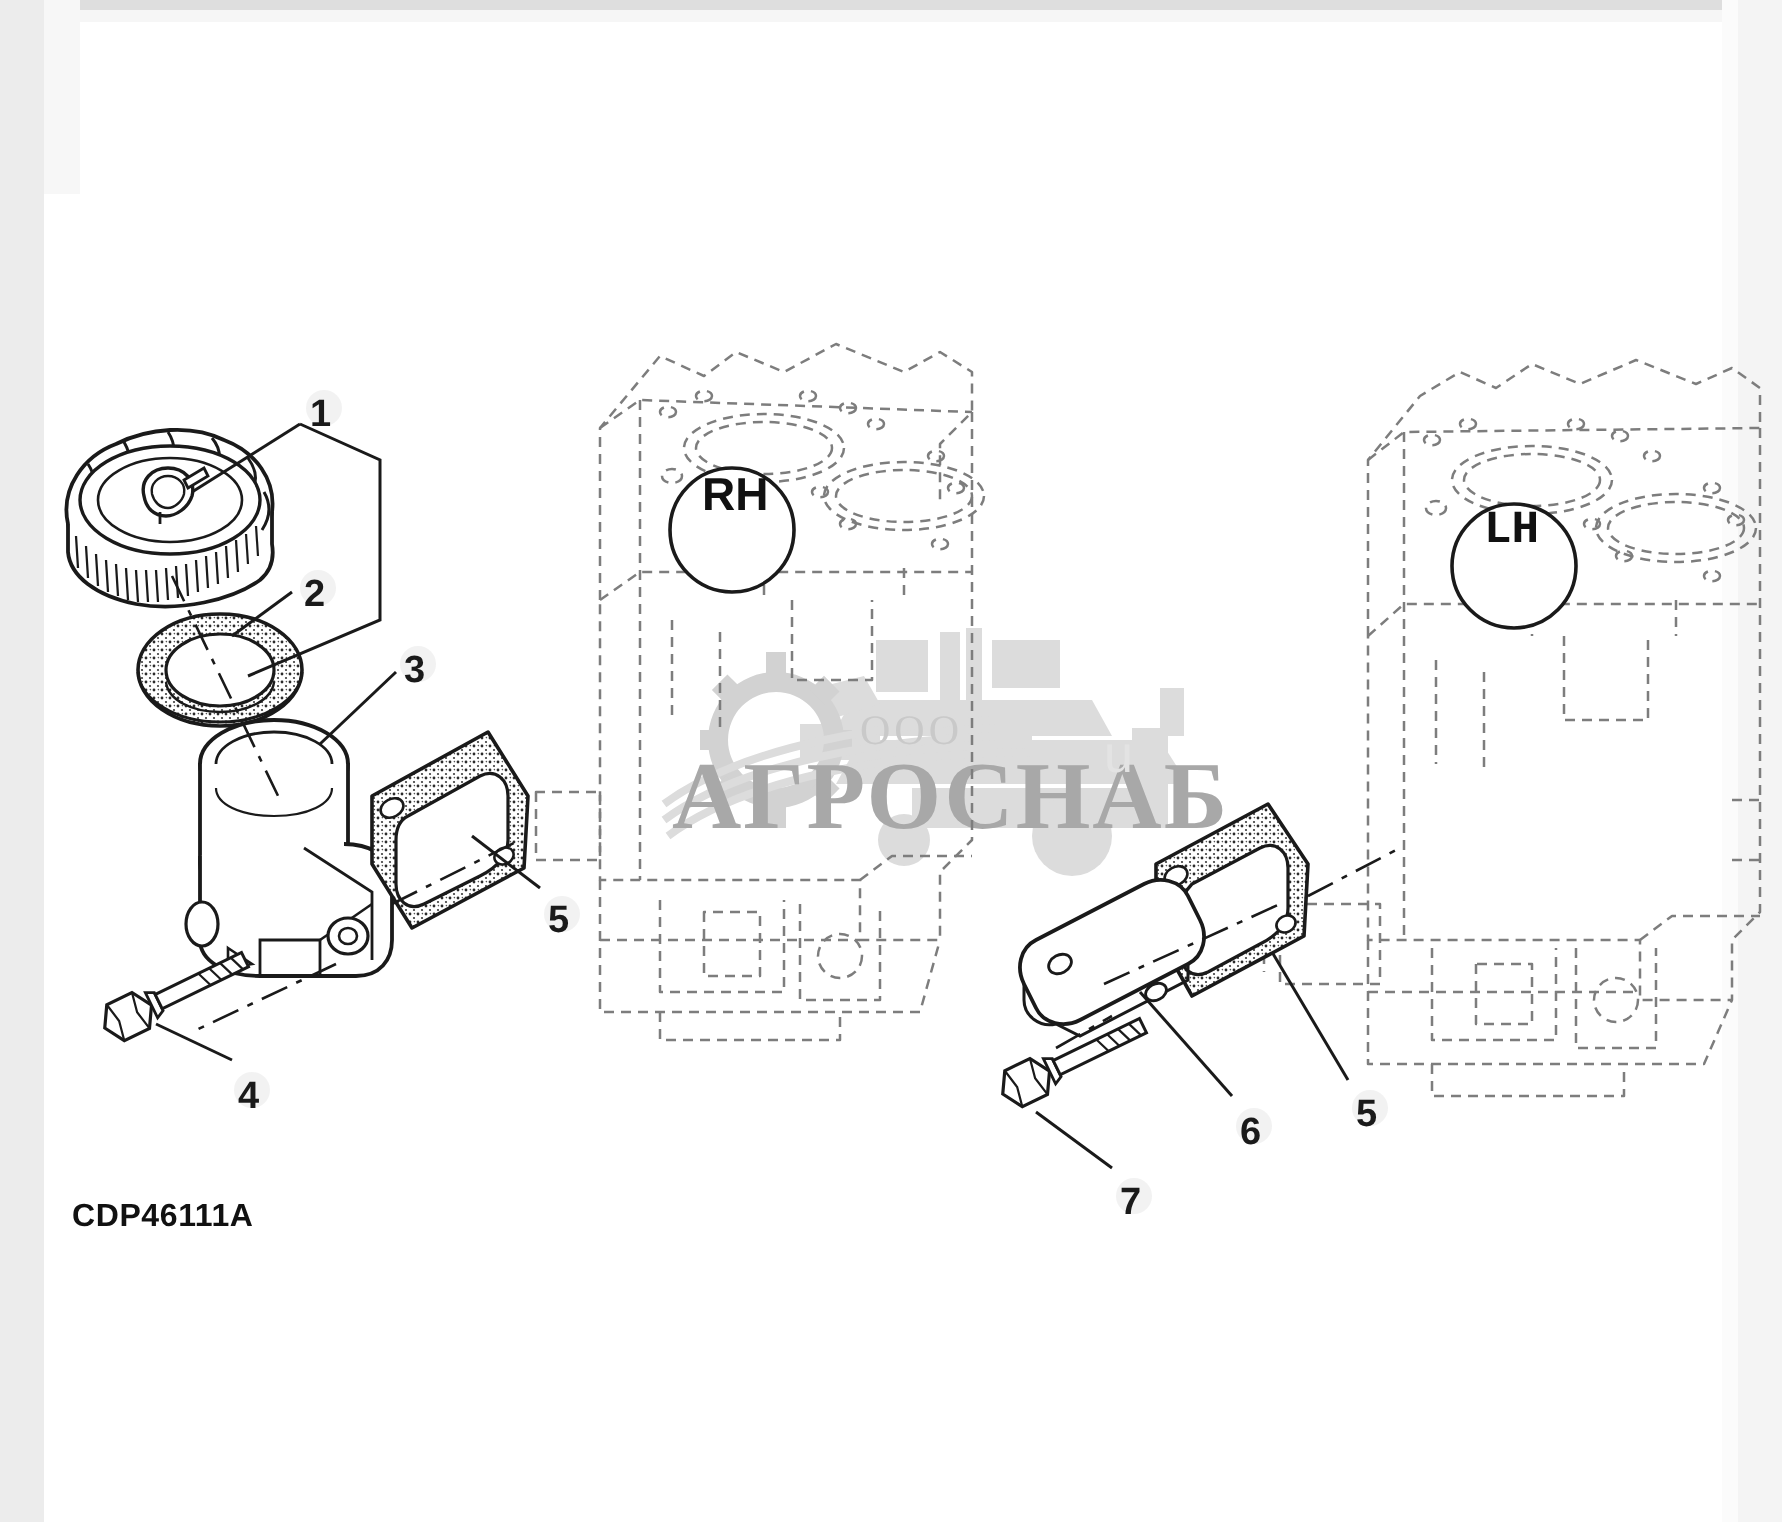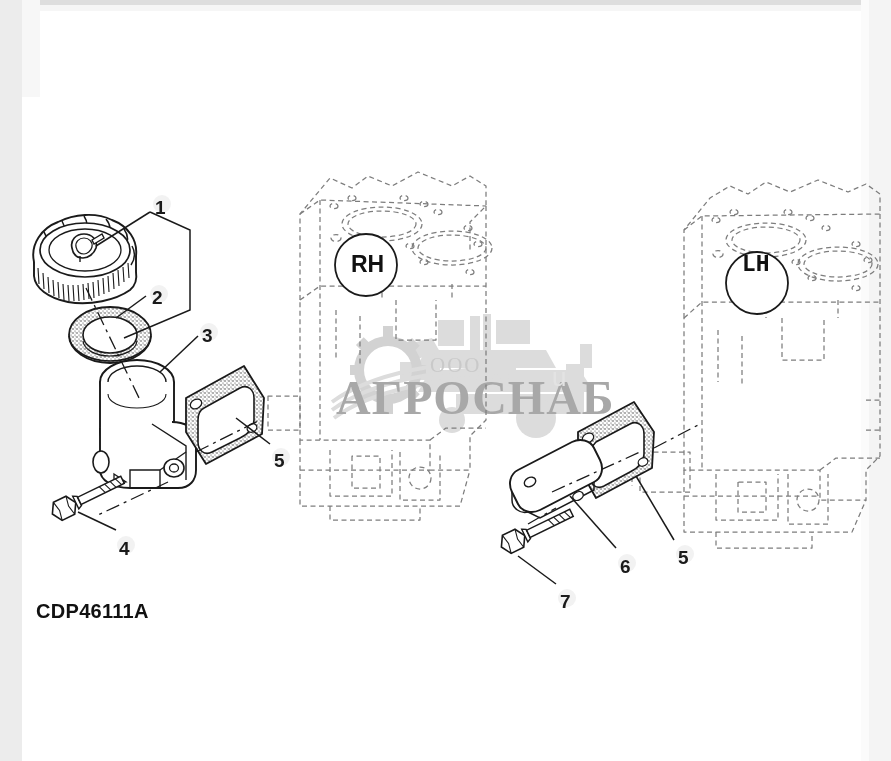--- a/index.html
+++ b/index.html
@@ -27,21 +27,21 @@
              pointer-events:none;}
 
   
   .callout{position:absolute;font-family:"Liberation Sans",sans-serif;
            font-weight:bold;font-size:19px;color:#1a1a1a;line-height:1;
            letter-spacing:0px;}
   .blocklabel{position:absolute;font-family:"Liberation Sans",sans-serif;
            font-weight:bold;font-size:23px;color:#111;line-height:1;}
   #refcode{position:absolute;left:36px;top:600px;
            font-family:"Liberation Sans",sans-serif;font-weight:bold;
-           font-size:20px;color:#111;letter-spacing:.3px;}
+           font-size:16px;color:#111;letter-spacing:.3px;}
 </style>
 </head>
 <body>
 
 <div id="page">
 
   <div class="frame-band band-top"></div>
   <div class="frame-band band-top2"></div>
   <div class="frame-band band-left"></div>
   <div class="frame-band band-left-lt"></div>
@@ -387,21 +387,21 @@
       <circle cx="209" cy="332" r="9"></circle>
       <circle cx="126" cy="545" r="9"></circle>
       <circle cx="281" cy="457" r="9"></circle>
       <circle cx="685" cy="554" r="9"></circle>
       <circle cx="627" cy="563" r="9"></circle>
       <circle cx="567" cy="598" r="9"></circle>
     </g>
   </svg>
   </div>
 
-  <div class="blocklabel" style="left:351px;top:253px;">RH</div>
+  <div class="blocklabel" style="left:351px;top:236px;">RH</div>
   <div class="blocklabel" style="left:742px;top:254px;font-family:Liberation Mono, monospace;">LH</div>
 
   <div class="callout" style="left:155px;top:198px;">1</div>
   <div class="callout" style="left:152px;top:288px;">2</div>
   <div class="callout" style="left:202px;top:326px;">3</div>
   <div class="callout" style="left:119px;top:539px;">4</div>
   <div class="callout" style="left:274px;top:451px;">5</div>
   <div class="callout" style="left:678px;top:548px;">5</div>
   <div class="callout" style="left:620px;top:557px;">6</div>
   <div class="callout" style="left:560px;top:592px;">7</div>

